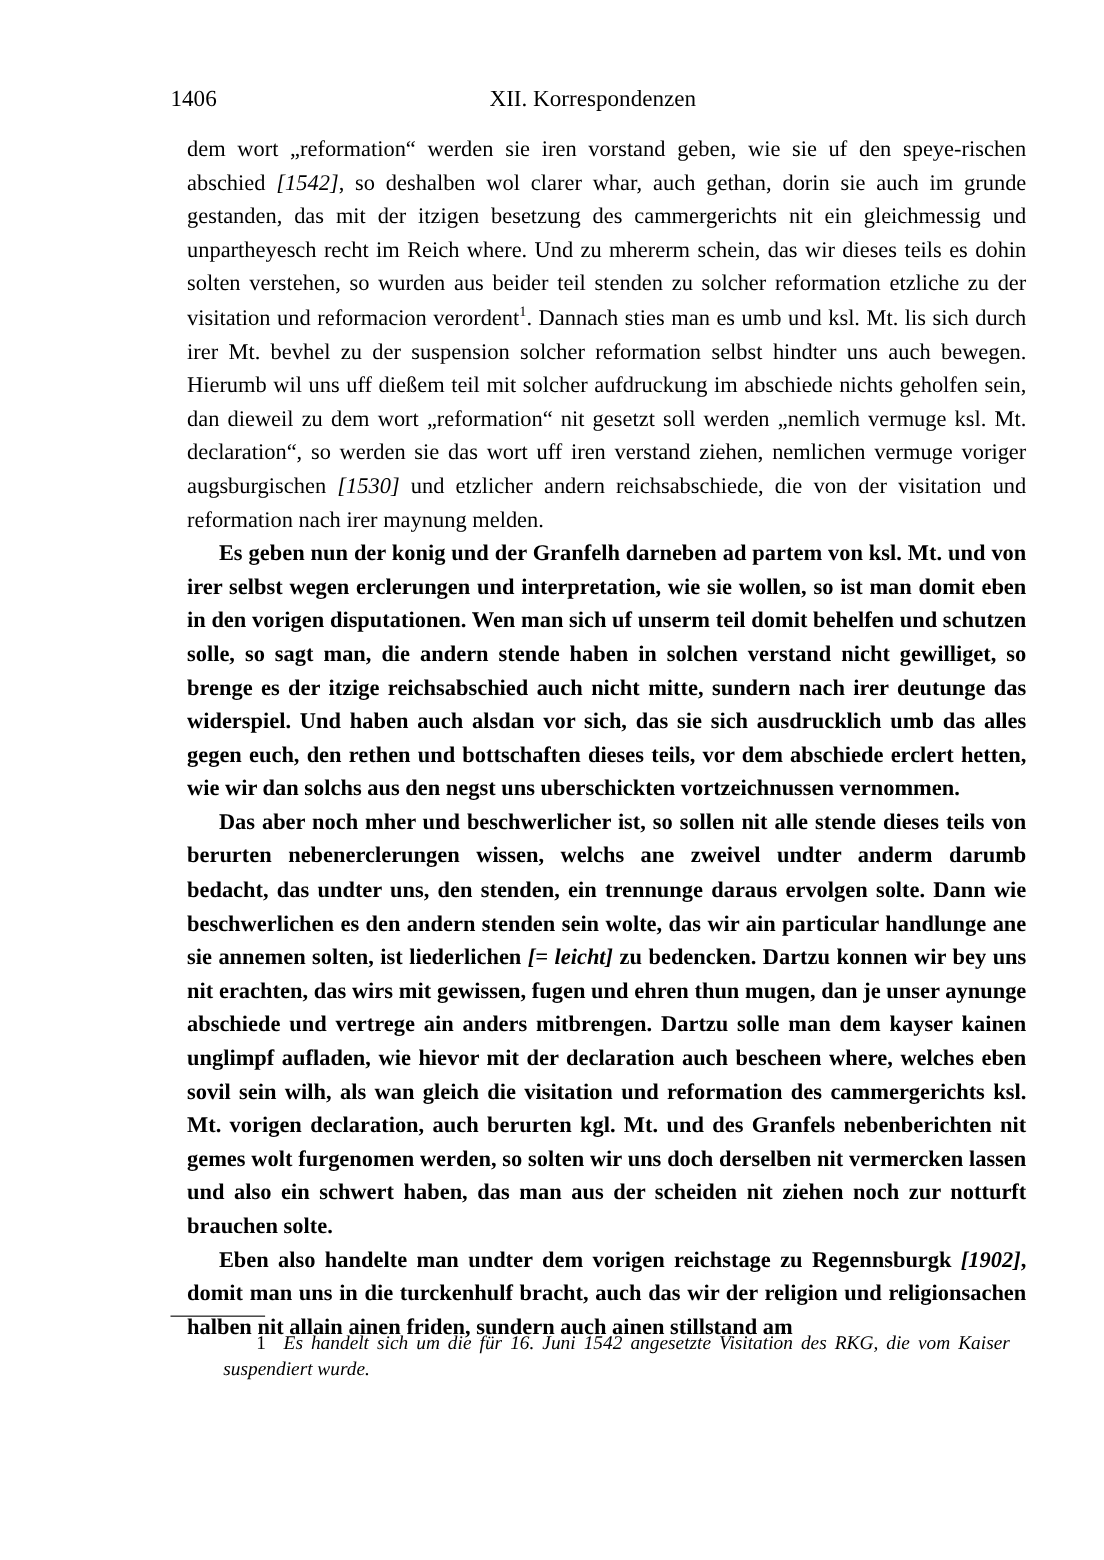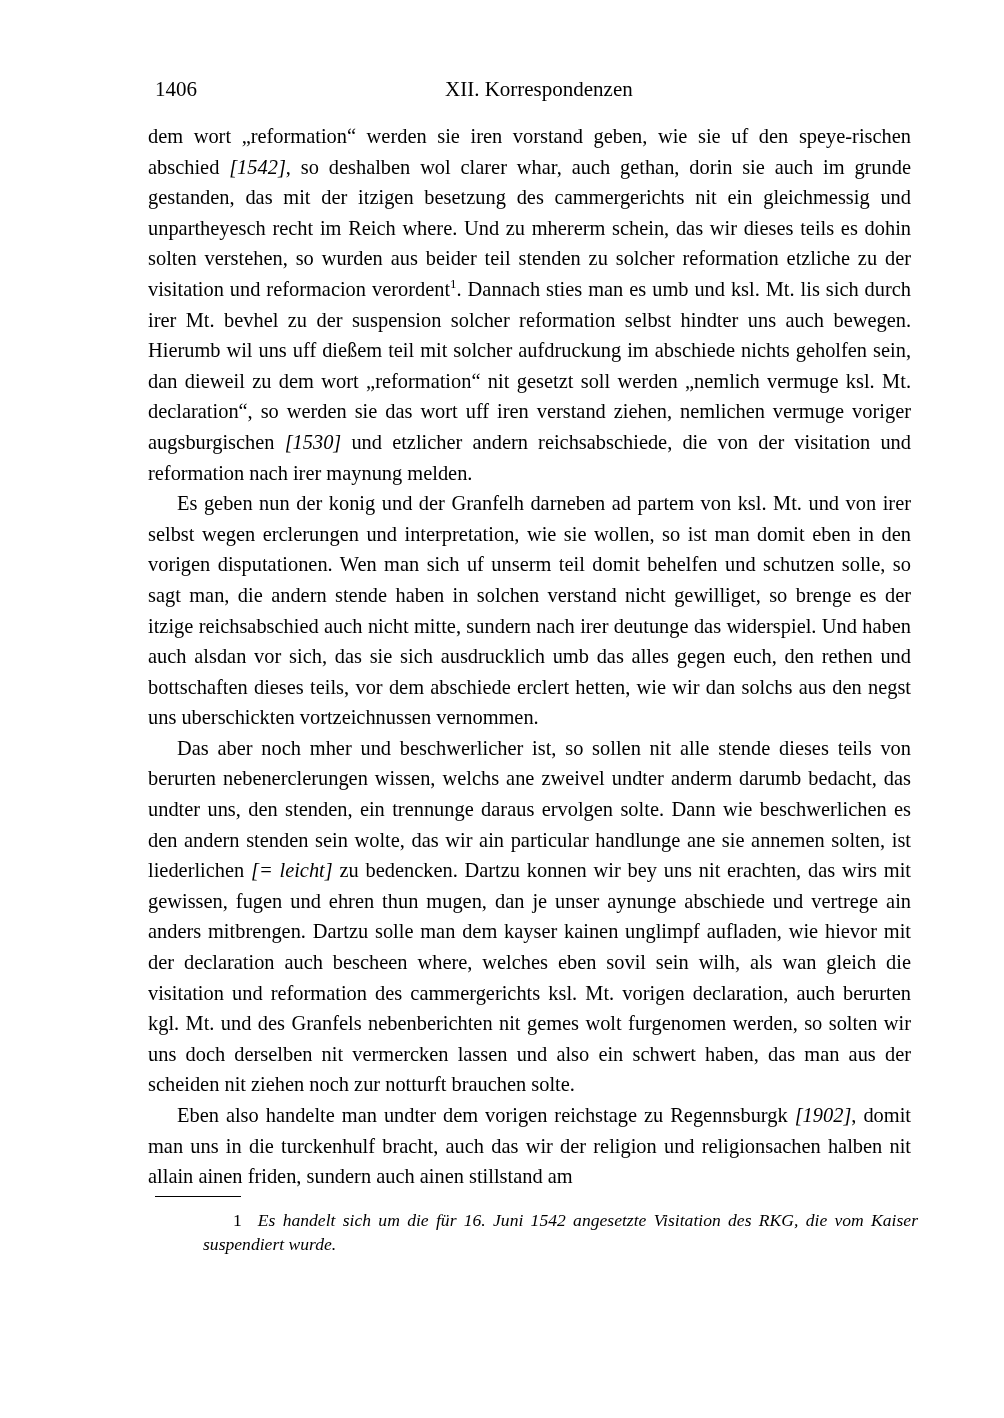--- a/index.html
+++ b/index.html
@@ -37,33 +37,34 @@
   .header .running-title {
     position: absolute;
     left: 290px;
     top: 0;
     white-space: nowrap;
     font-family: Liberation Serif, serif;
   }
   .body-text {
     position: absolute;
     top: 121px;
-    left: 148px;
+    left: 170px;
     width: 763px;
     font-size: 20.4px;
     line-height: 30.6px;
     text-align: justify;
     text-justify: inter-word;
     hyphens: manual;
   }
   .body-text p {
     margin: 0;
   }
   .body-text p.indent {
     text-indent: 29px;
+    font-weight: bold;
   }
   .it {
     font-style: italic;
   }
   sup.fn {
     font-size: 13px;
     vertical-align: super;
     line-height: 0;
   }
   .footnote-area {

